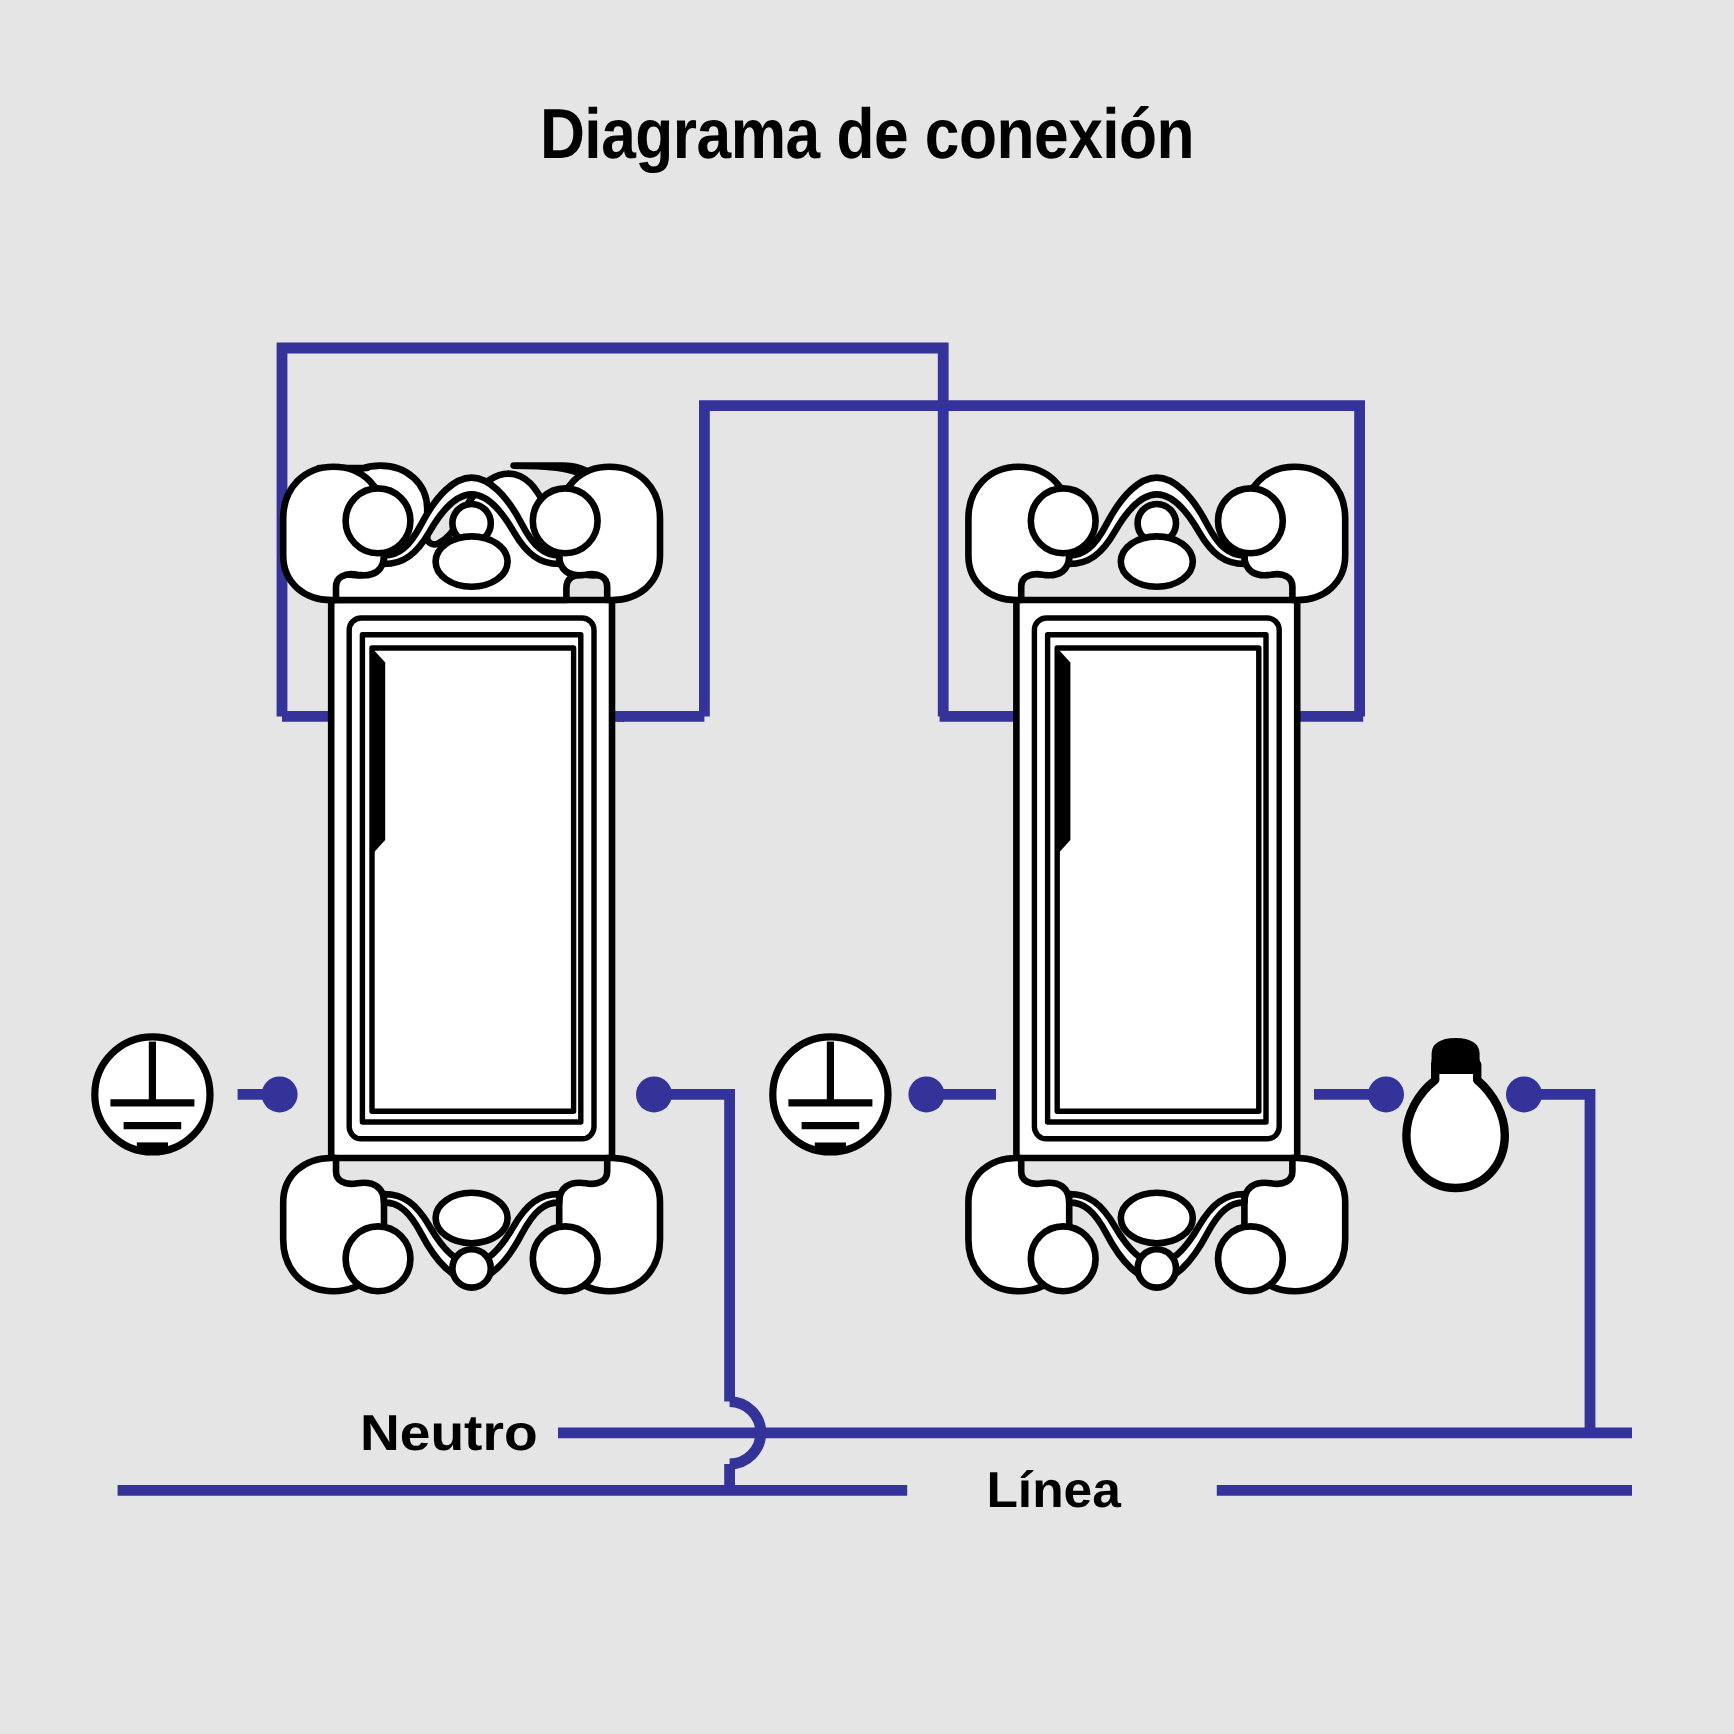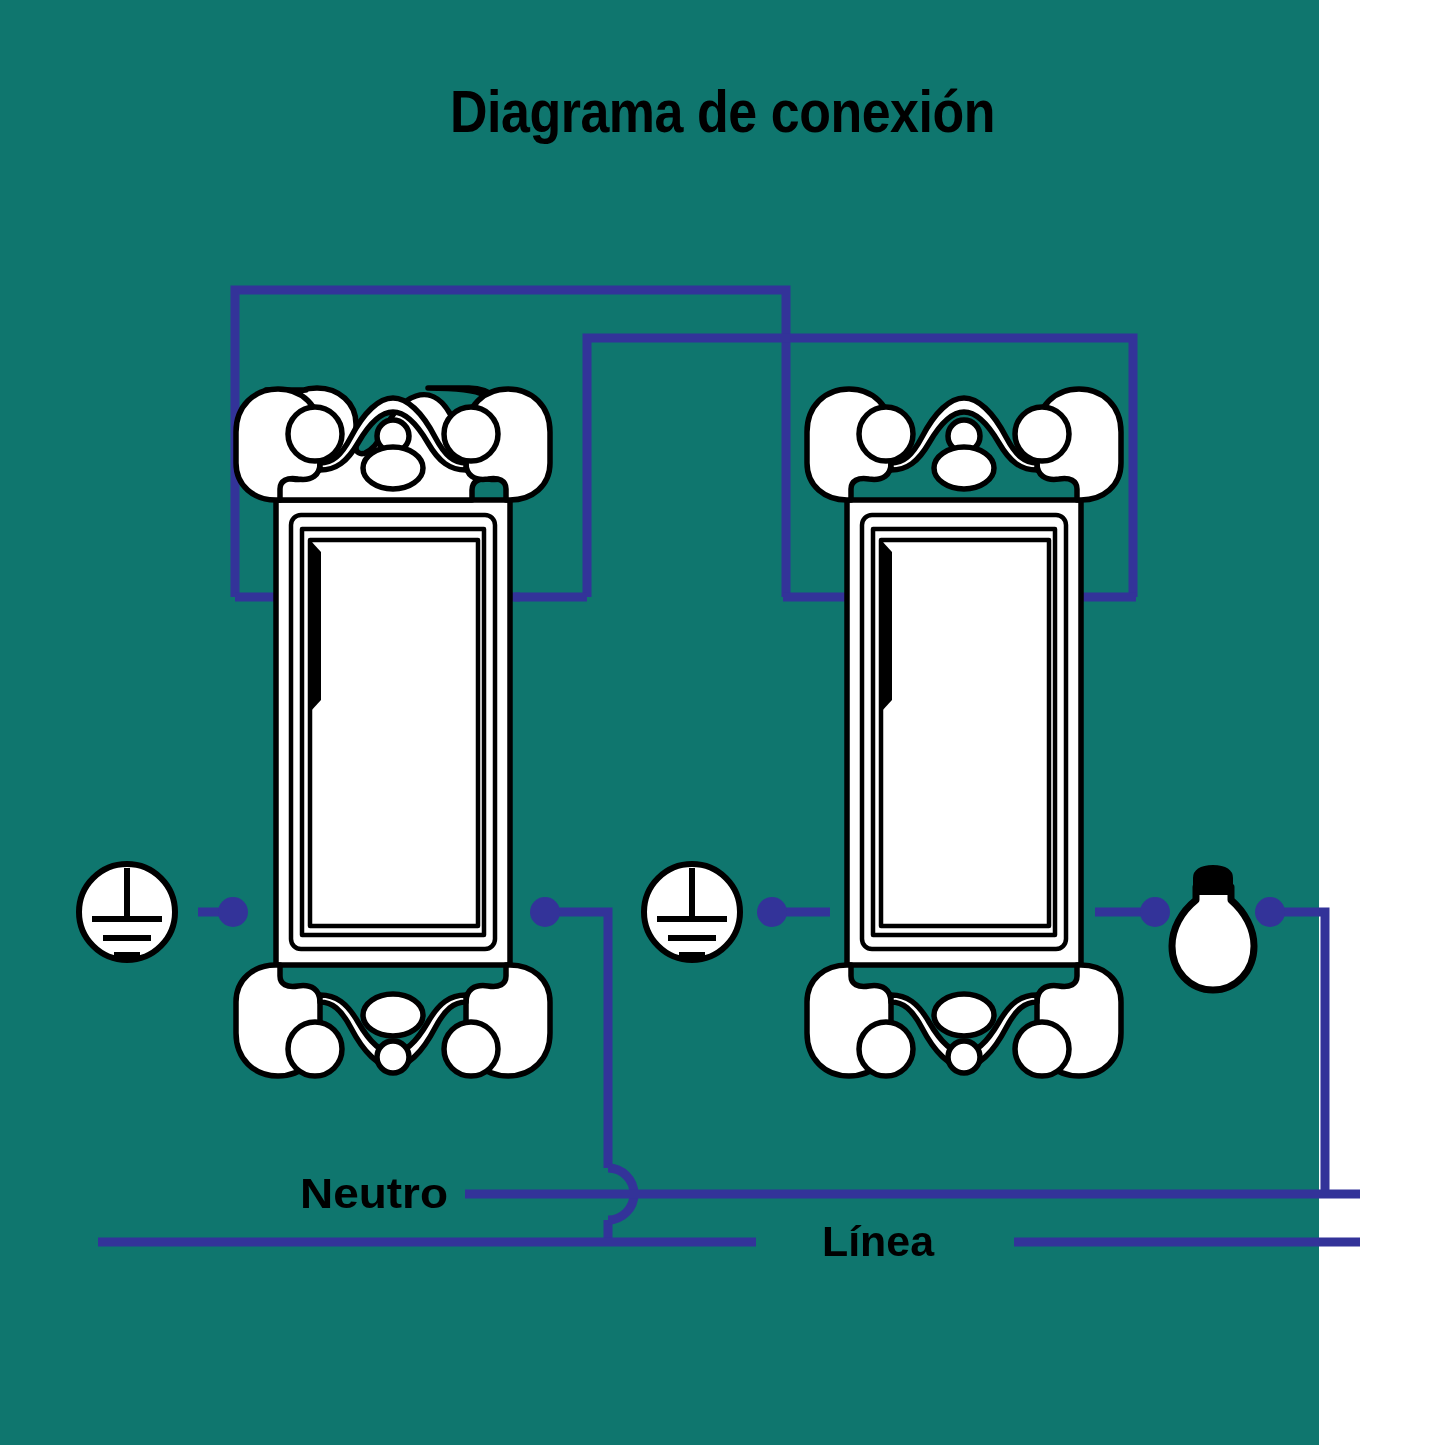--- a/index.html
+++ b/index.html
@@ -9,23 +9,23 @@
     background: #ffffff;
   }
   body {
     width: 1445px;
     height: 1445px;
     font-family: "Liberation Sans", sans-serif;
     overflow: hidden;
   }
   #page {
     position: relative;
-    width: 1319px;
+    width: 1445px;
     height: 1445px;
-    background: #0f766e;
+    background: #e5e5e5;
   }
   #diagram-title {
     position: absolute;
     top: 78px;
     left: 0;
     width: 1445px;
     text-align: center;
     font-family: "Liberation Sans", sans-serif;
     font-size: 59px;
     font-weight: bold;

